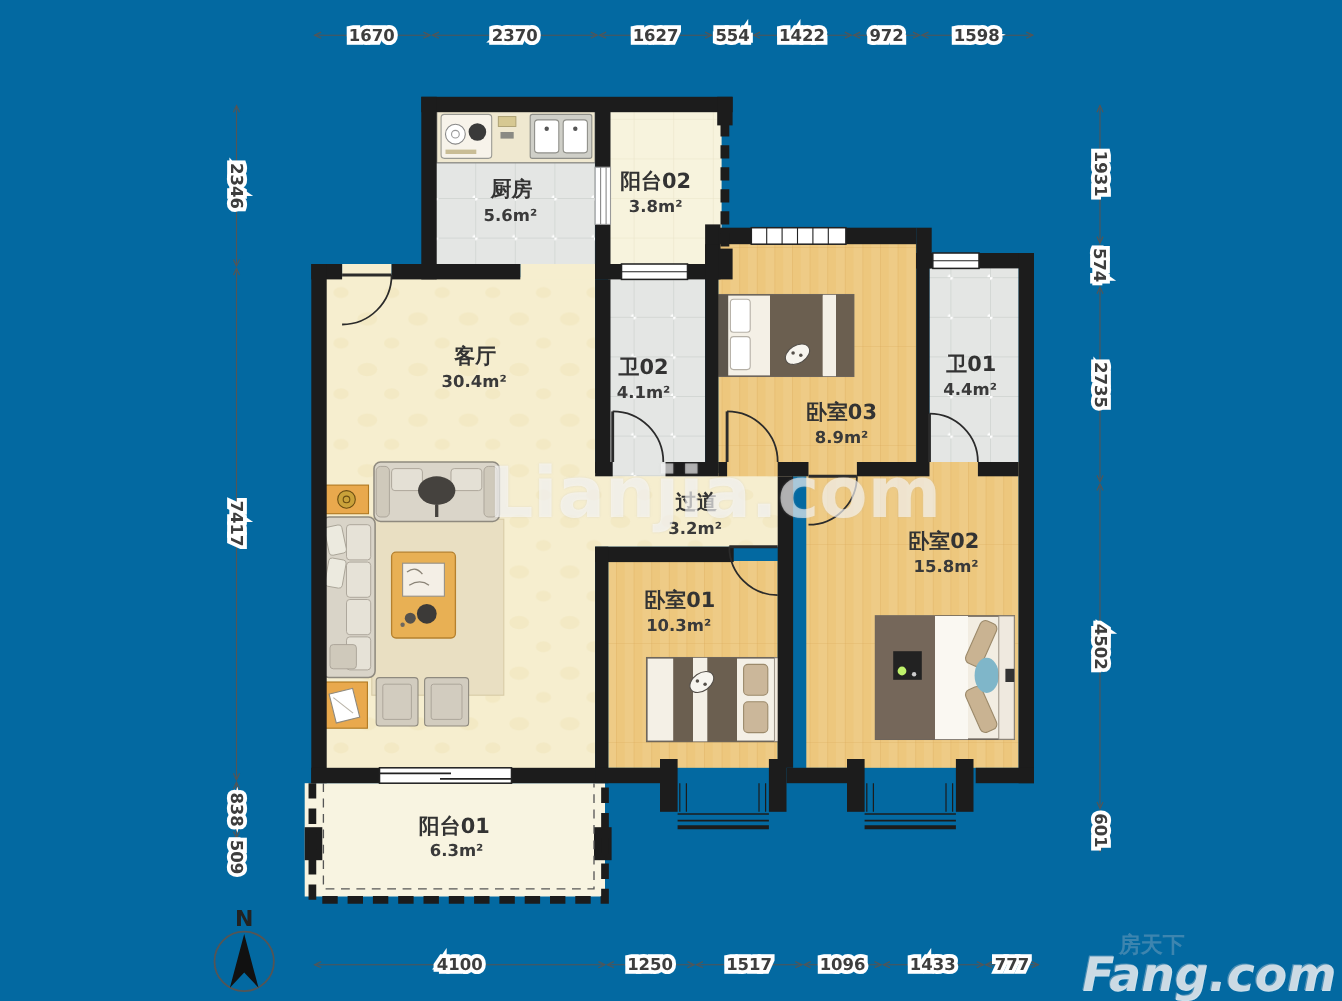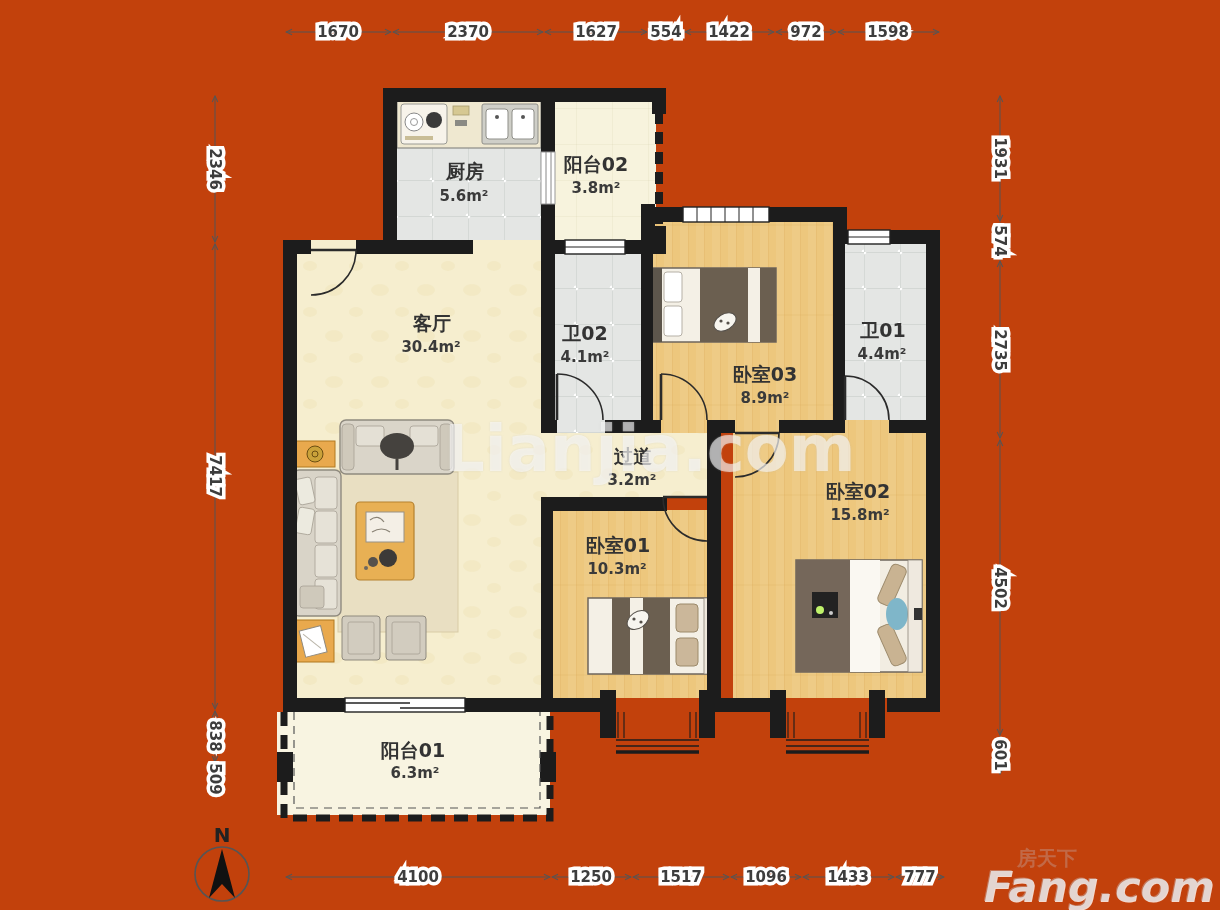--- a/index.html
+++ b/index.html
@@ -1,16 +1,16 @@
 <!DOCTYPE html>
 <html style="--c-wall: #1c1c1c; --c-dim_line: #555555; --c-label_text: #333333; --c-floor_cream: #f6eecf; --c-floor_wood: #edc77d; --c-floor_tile: #e4e6e4; --c-floor_balcony: #f8f4e1; --c-furniture_accent: #e8ad52; --c-watermark: #eef0f4;"><head>
 <meta charset="utf-8">
 <style>
   html,body{margin:0;padding:0;background:#fff;}
-  .canvas{position:relative;width:1220px;height:910px;background:#c2410c;overflow:hidden;
+  .canvas{position:relative;width:1220px;height:910px;background:#0369a1;overflow:hidden;
           font-family:"DejaVu Sans",sans-serif;}
   .canvas svg{position:absolute;left:0;top:0;}
   .dim-text{font-size:15px;font-weight:600;fill:#3d3d3d;paint-order:stroke;stroke:#ffffff;stroke-width:7px;
             text-anchor:middle;font-family:"DejaVu Sans",sans-serif;}
   .room-name{font-size:19px;font-weight:700;fill:#333;text-anchor:middle;font-family:"DejaVu Sans",sans-serif;}
   .room-area{font-size:15px;font-weight:600;fill:#3a3a3a;text-anchor:middle;font-family:"DejaVu Sans",sans-serif;}
   .north-label{font-size:20px;font-weight:700;fill:#222;text-anchor:middle;font-family:"DejaVu Sans",sans-serif;}
   .wm-center{position:absolute;left:444px;top:412px;width:360px;font-size:64px;font-weight:700;
              color:rgba(255,255,255,0.55);text-shadow:0 0 2px rgba(185,185,190,0.35);
              pointer-events:none;white-space:nowrap;}

